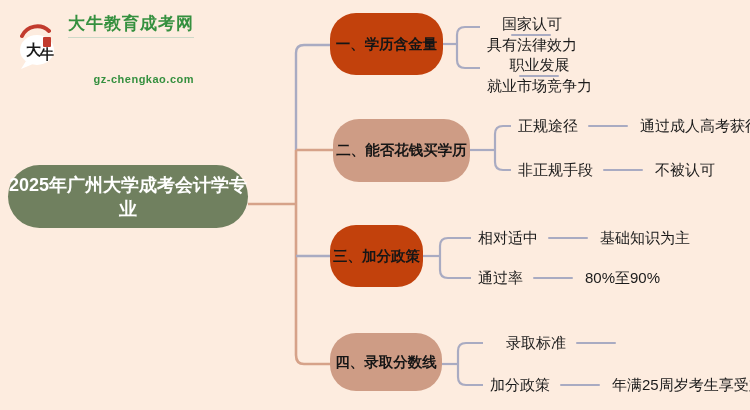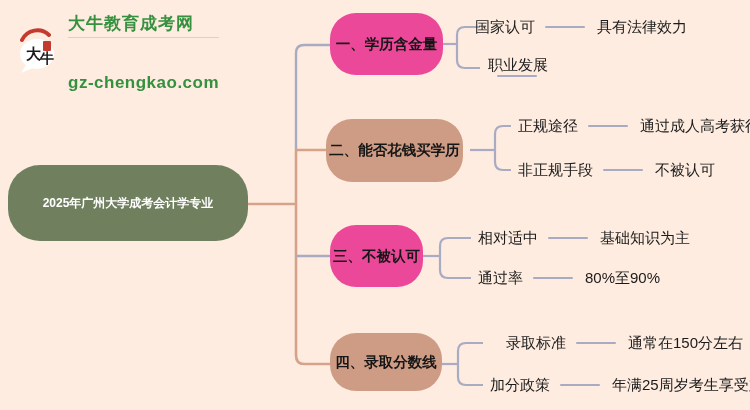--- a/index.html
+++ b/index.html
@@ -9,57 +9,57 @@
     width: 750px; height: 410px;
     background: #FDECDF;
     font-family: "Liberation Sans", "DejaVu Sans", sans-serif;
     overflow: hidden;
     color: #1b1b1b;
   }
   .abs { position: absolute; }
 
   
   .logo { left: 14px; top: 12px; display: flex; align-items: center; gap: 8px; }
-  .logo-texts { display: flex; flex-direction: column; }
+  .logo-texts { display: flex; flex-direction: column; text-align: right; }
   .logo-title { font-size: 17px; font-weight: bold; color: #35903F; letter-spacing: 1px; }
   .logo-divider { height: 1px; background: #cdd9c8; margin: 2px 0 1px 0; }
-  .logo-domain { font-size: 17px; font-weight: bold; color: #35903F; letter-spacing: 0.5px; margin-top: 34px; }
+  .logo-domain { font-size: 11px; font-weight: bold; color: #35903F; letter-spacing: 0.5px; margin-top: 34px; }
 
   
   .center-node {
-    left: 8px; top: 165px; width: 240px; height: 76px;
+    left: 8px; top: 165px; width: 240px; height: 63px;
     background: #70805F;
     border-radius: 32px;
     display: flex; align-items: center; justify-content: center;
-    color: #ffffff; font-size: 12px; font-weight: bold;
+    color: #ffffff; font-size: 18px; font-weight: bold;
     text-align: center;
   }
 
   
   .branch-box {
     display: flex; align-items: center; justify-content: center;
     font-size: 14.5px; font-weight: bold; color: #161616;
     border-radius: 26px;
     text-align: center;
   }
-  .box-lavender { background: #ec4899; }
+  .box-lavender { background: #c2410c; }
   .box-tan { background: #CE9C85; }
   .b1 { left: 330px; top: 13px;  width: 113px; height: 62px; }
-  .b2 { left: 326px; top: 119px; width: 137px; height: 63px; }
+  .b2 { left: 333px; top: 119px; width: 137px; height: 63px; }
   .b3 { left: 330px; top: 225px; width: 93px;  height: 62px; }
   .b4 { left: 330px; top: 333px; width: 112px; height: 58px; }
 
   
   .sub-row { display: flex; align-items: center; height: 24px; white-space: nowrap; }
   .sub-label, .leaf-label { font-size: 15px; color: #1b1b1b; }
   .dash {
     width: 40px; height: 2.4px; background: #A9ABC2;
     border-radius: 2px; margin: 0 12px 0 10px; flex: 0 0 auto;
   }
-  .r1a { left: 475px; top: 15px; }
+  .r1a { left: 487px; top: 15px; flex-direction: column; }
   .r1b { left: 487px; top: 56px; flex-direction: column; }
   .r2a { left: 518px; top: 114px; }
   .r2b { left: 518px; top: 158px; }
   .r3a { left: 478px; top: 226px; text-align: center; }
   .r3b { left: 478px; top: 266px; }
   .r4a { left: 490px; top: 331px; margin-left: 16px; }
   .r4b { left: 490px; top: 373px; }
 
   .connectors { left: 0; top: 0; pointer-events: none; }
 </style>
@@ -109,31 +109,32 @@
     <span class="logo-title">大牛教育成考网</span>
     <span class="logo-divider"></span>
     <span class="logo-domain">gz-chengkao.com</span>
   </span>
 </div>
 
 <div class="abs center-node">2025年广州大学成考会计学专业</div>
 
 <div class="abs branch-box box-lavender b1">一、学历含金量</div>
 <div class="abs branch-box box-tan b2">二、能否花钱买学历</div>
-<div class="abs branch-box box-lavender b3">三、不被认可</div>
+<div class="abs branch-box box-lavender b3">三、加分政策</div>
 <div class="abs branch-box box-tan b4">四、录取分数线</div>
 
 <div class="abs sub-row r1a">
   <span class="sub-label">国家认可</span>
   <span class="dash"></span>
   <span class="leaf-label">具有法律效力</span>
 </div>
 <div class="abs sub-row r1b">
   <span class="sub-label">职业发展</span>
   <span class="dash"></span>
+  <span class="leaf-label">就业市场竞争力</span>
 </div>
 
 <div class="abs sub-row r2a">
   <span class="sub-label">正规途径</span>
   <span class="dash"></span>
   <span class="leaf-label">通过成人高考获得</span>
 </div>
 <div class="abs sub-row r2b">
   <span class="sub-label">非正规手段</span>
   <span class="dash"></span>
@@ -147,19 +148,18 @@
 </div>
 <div class="abs sub-row r3b">
   <span class="sub-label">通过率</span>
   <span class="dash"></span>
   <span class="leaf-label">80%至90%</span>
 </div>
 
 <div class="abs sub-row r4a">
   <span class="sub-label">录取标准</span>
   <span class="dash"></span>
-  <span class="leaf-label">通常在150分左右</span>
 </div>
 <div class="abs sub-row r4b">
   <span class="sub-label">加分政策</span>
   <span class="dash"></span>
   <span class="leaf-label">年满25周岁考生享受加分</span>
 </div>
 
 </body></html>

